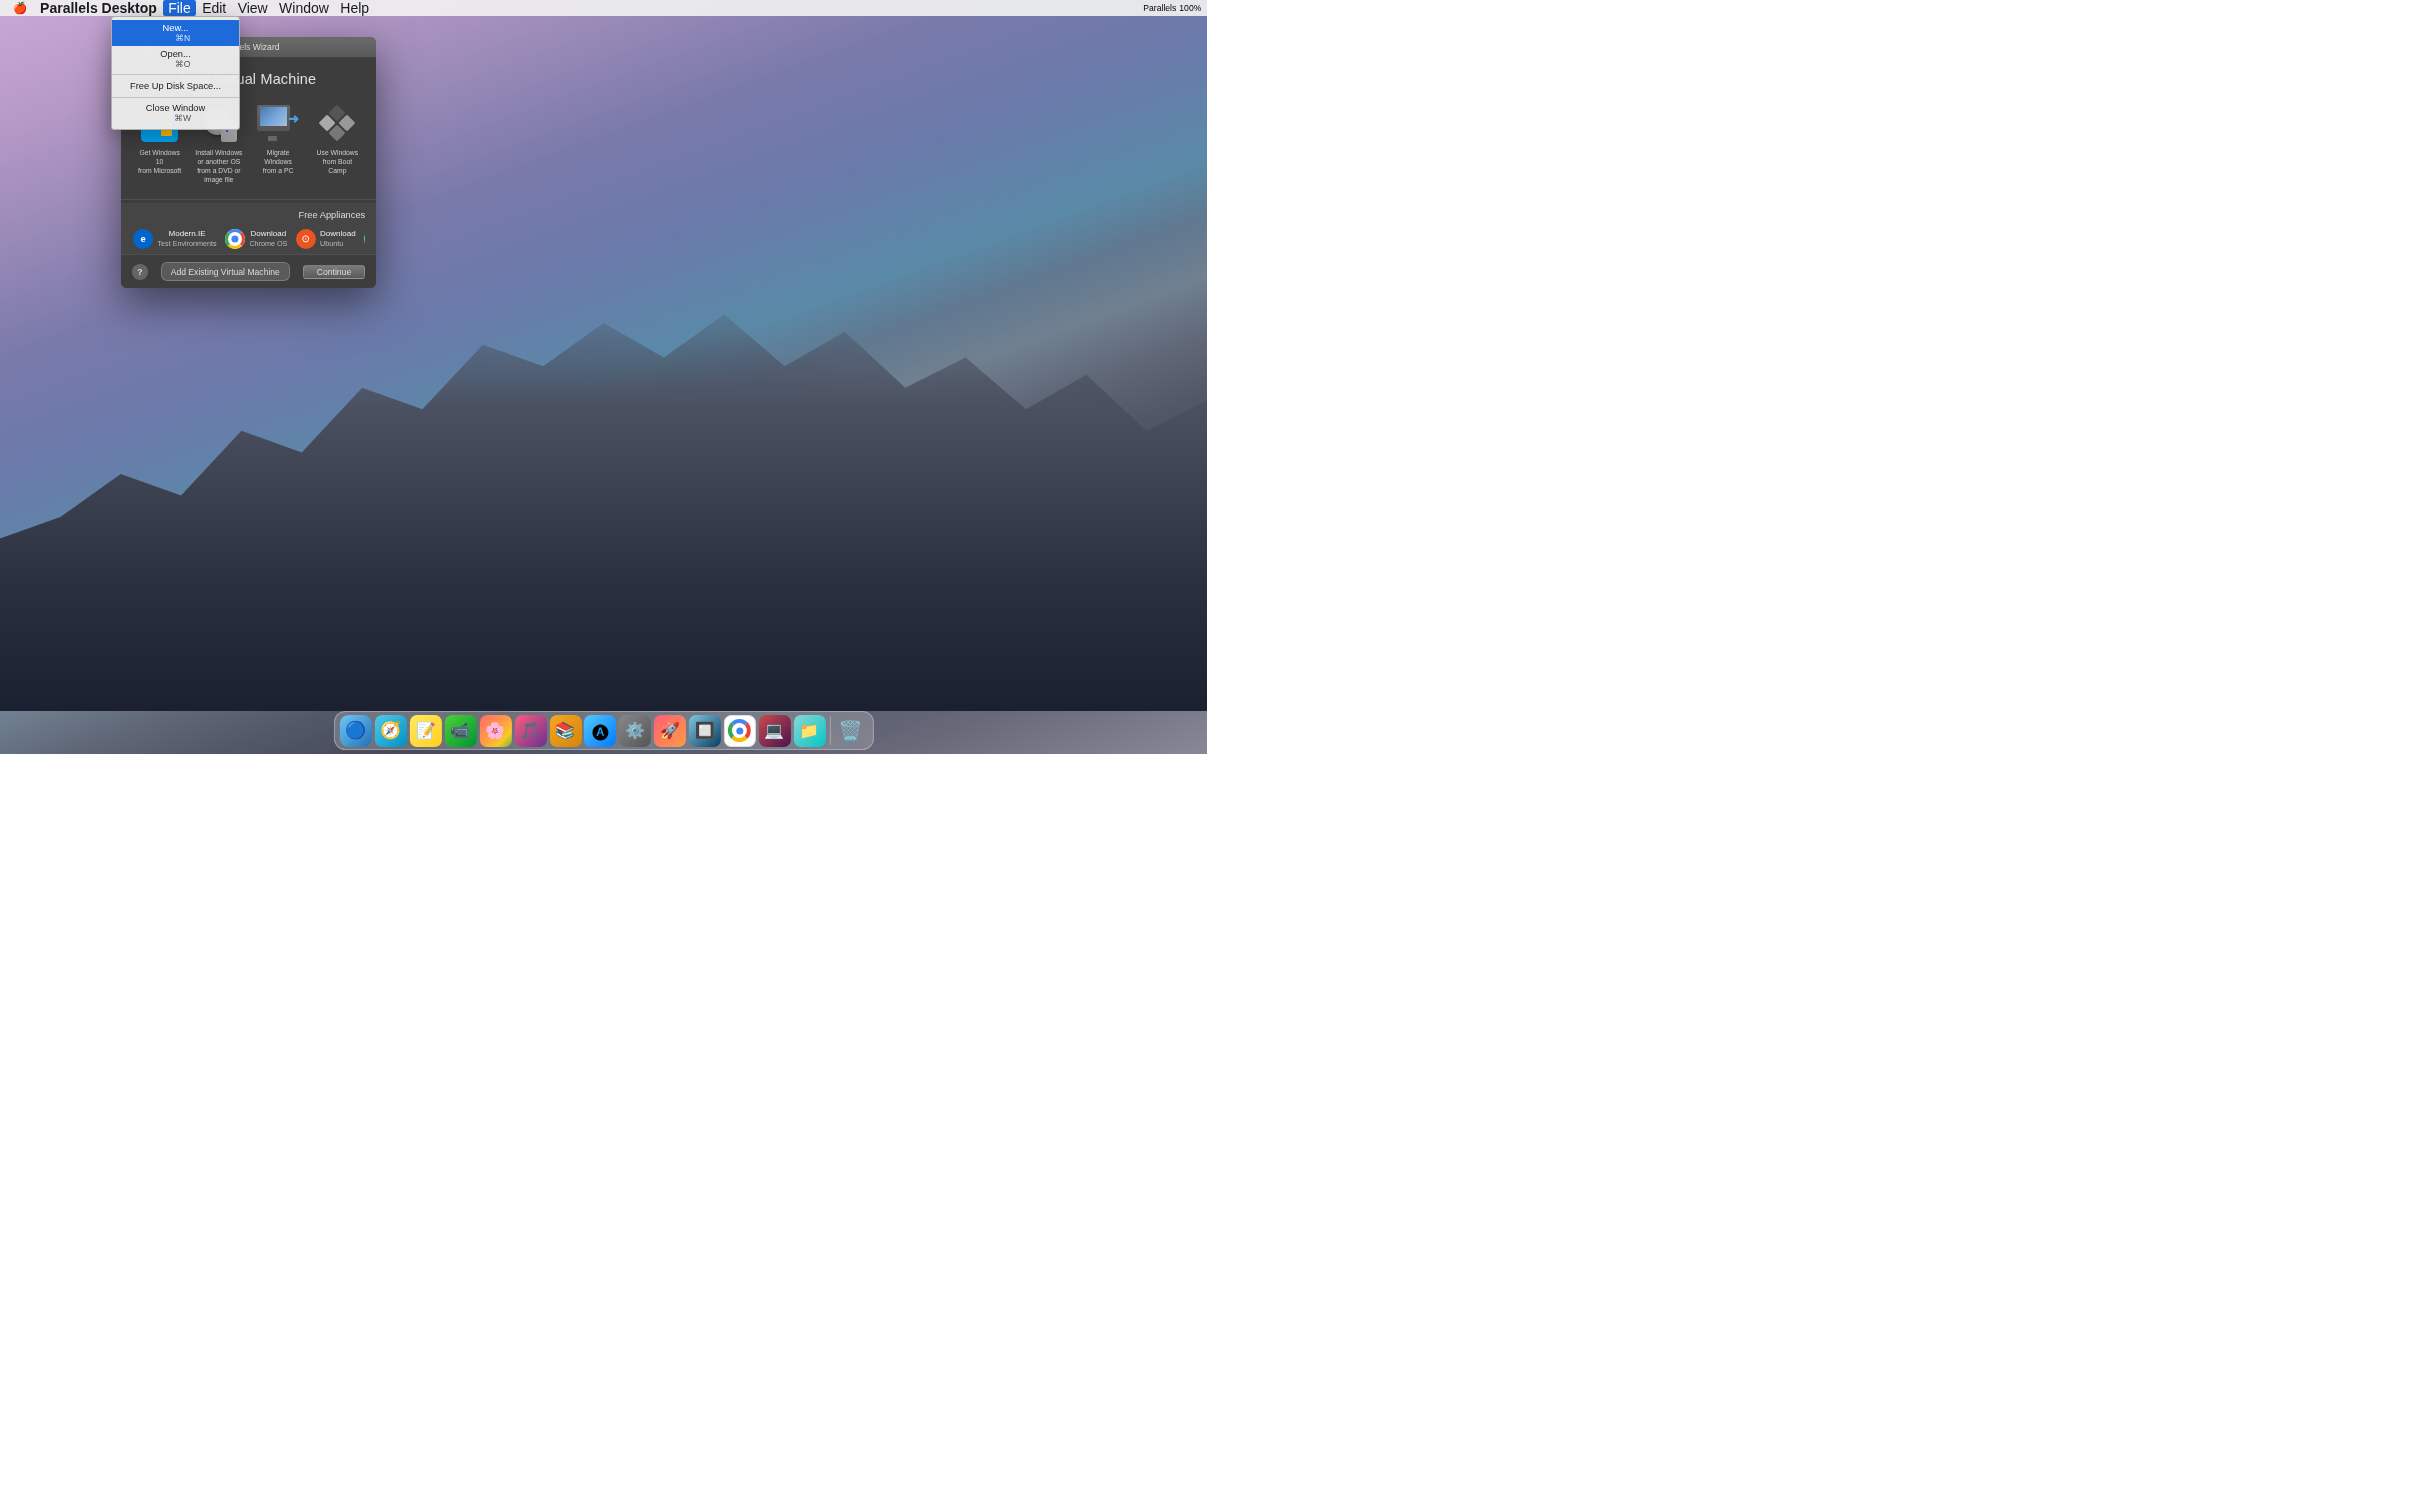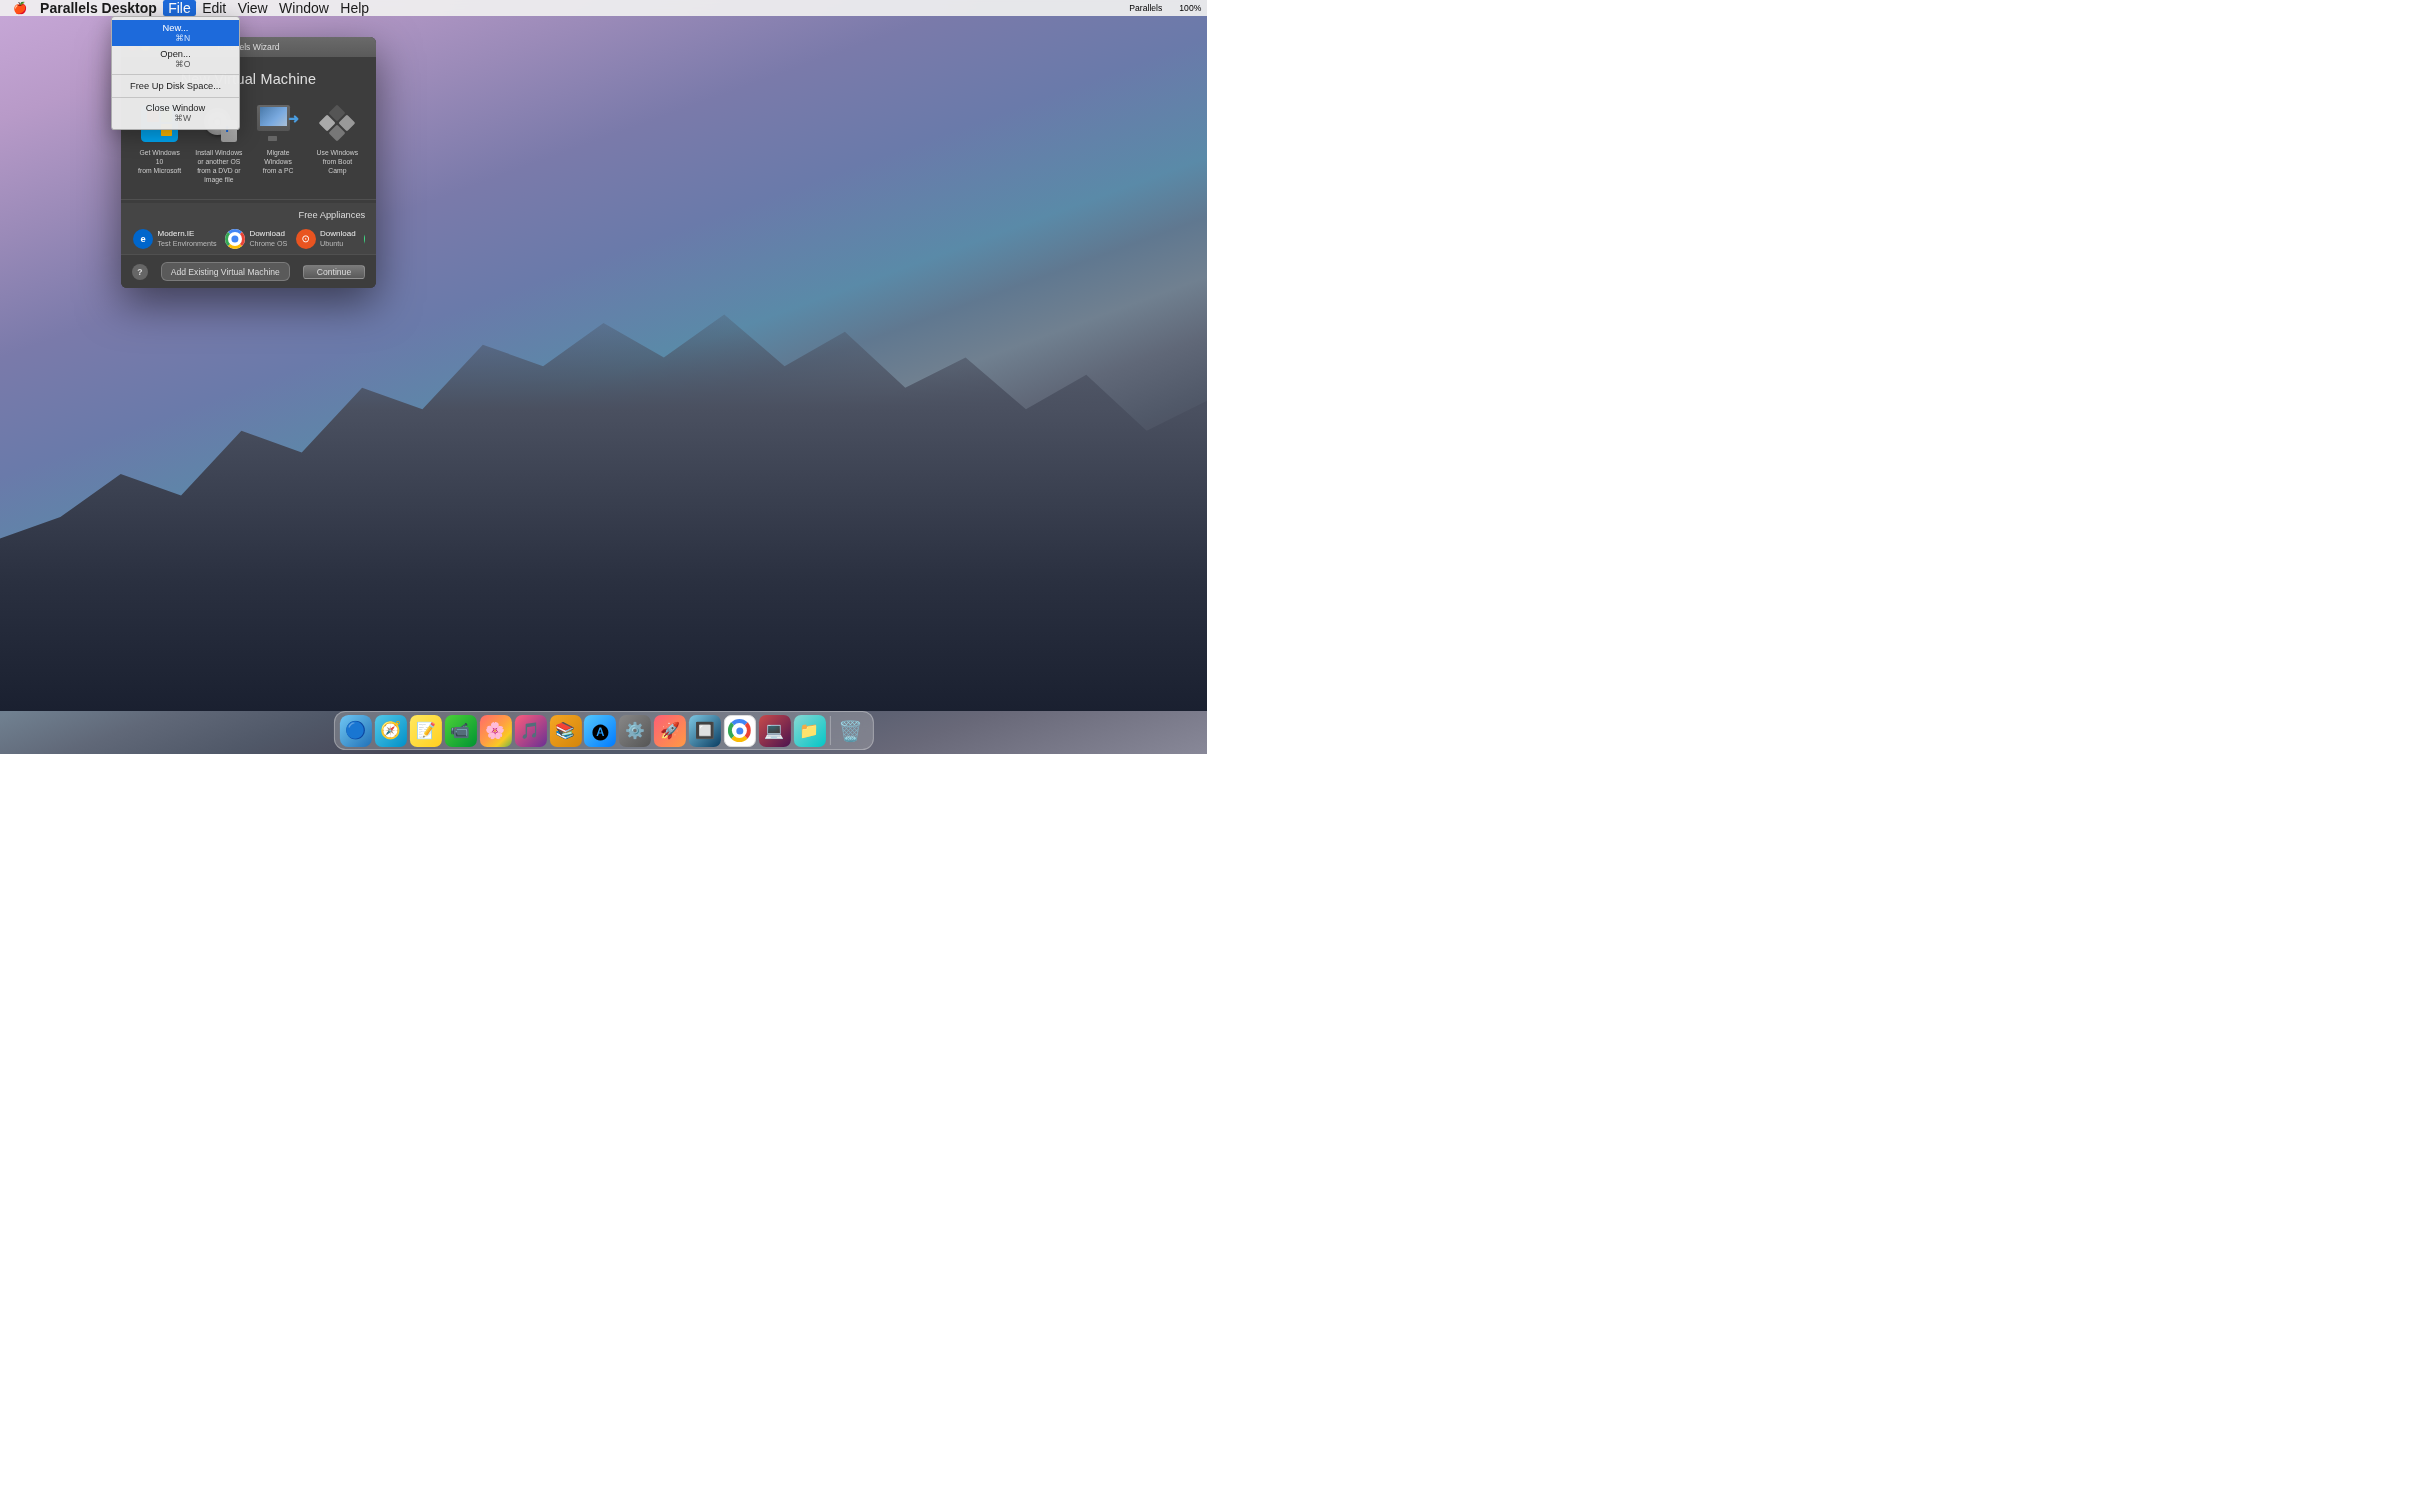--- a/index.html
+++ b/index.html
@@ -76,21 +76,21 @@
     }
 
     .menubar-app-name {
       font-weight: 600;
     }
 
     #menubar-right {
       margin-left: auto;
       display: flex;
       align-items: center;
-      gap: 17px;
+      gap: 3px;
       font-size: 8.6px;
     }
 
     
     #file-menu-dropdown {
       position: absolute;
       top: 16px;
       left: 111px;
       background: rgba(235, 235, 235, 0.98);
       border: 0.7px solid rgba(0,0,0,0.25);
@@ -352,20 +352,21 @@
 
     .appliance-text {
       font-size: 7.2px;
       color: #bbb;
       line-height: 1.3;
     }
 
     .appliance-text .label {
       color: #eee;
       font-size: 8px;
+      text-align: center;
     }
 
     
     #wizard-bottom {
       background: #3d3d3d;
       padding: 7.2px 10.8px;
       display: flex;
       align-items: center;
       justify-content: space-between;
       border-top: 0.7px solid rgba(255,255,255,0.1);

